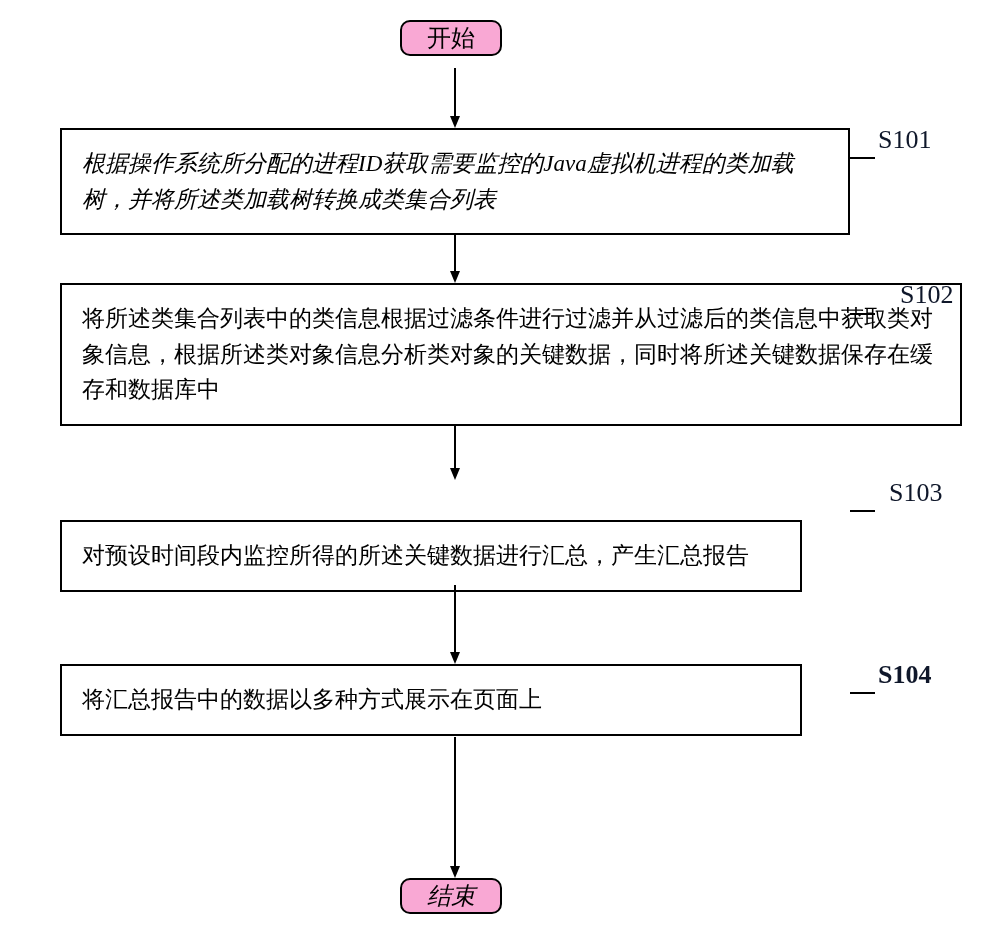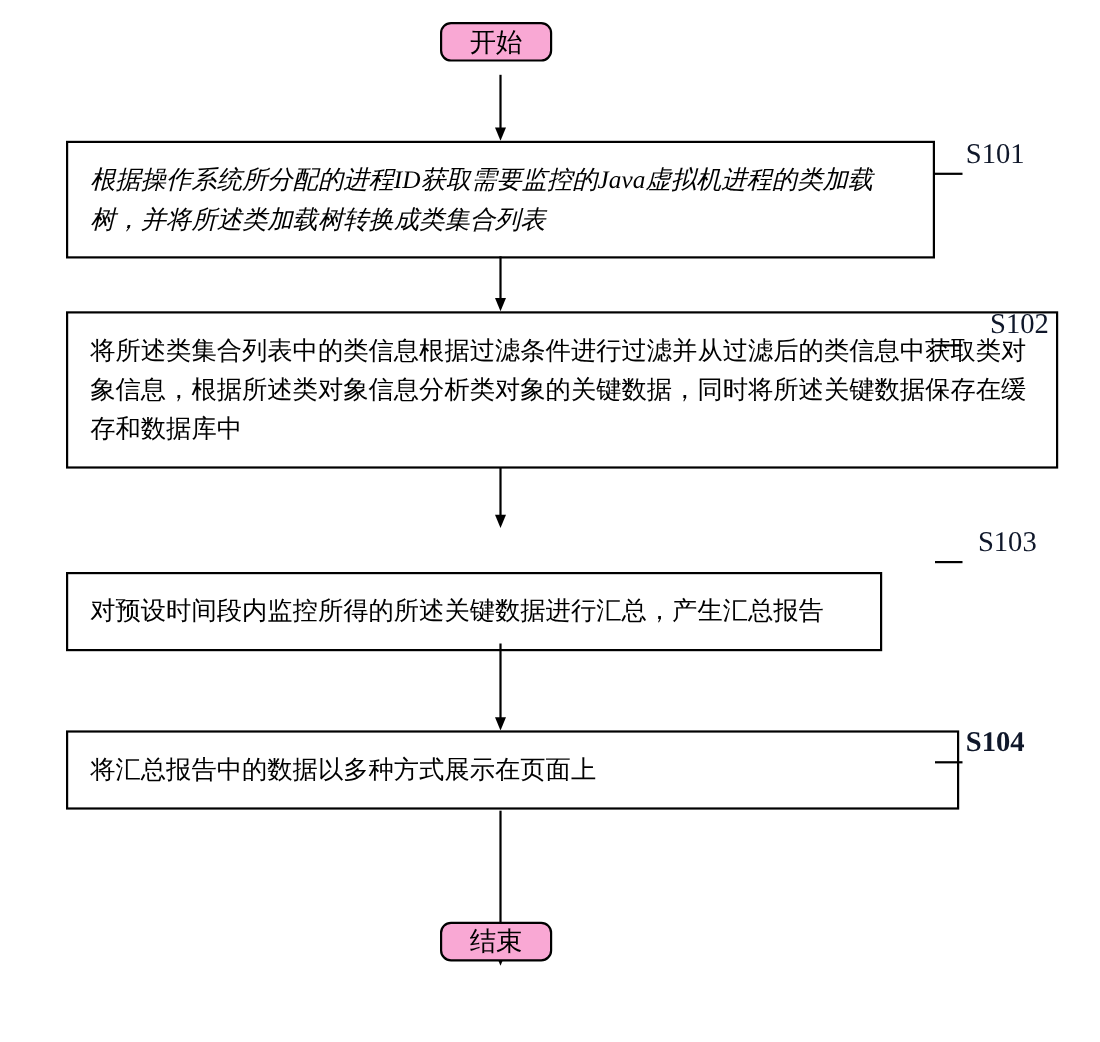--- a/index.html
+++ b/index.html
@@ -30,21 +30,22 @@
       text-align: center;
     }
     .terminal-start {
       position: absolute;
       left: 340px;
       top: 0;
     }
     .terminal-end {
       position: absolute;
       left: 340px;
-      top: 818px;
+      top: 858px;
+      font-style: italic;
     }
     .process {
       border: 2px solid #000;
       padding: 16px 20px;
       font-size: 23px;
       line-height: 1.55;
       background: #fff;
       text-align: left;
       position: absolute;
       left: 0;
@@ -58,21 +59,21 @@
       top: 263px;
       width: 902px;
     }
     .process-3 {
       top: 460px;
       width: 742px;
       margin-top: 40px;
     }
     .process-4 {
       top: 644px;
-      width: 812px;
+      width: 742px;
     }
     .step-label {
       position: absolute;
       font-size: 26px;
       color: #0f172a;
     }
     .label-1 { left: 818px; top: 105px; }
     .label-2 { left: 840px; top: 260px; }
     .label-3 { left: 829px; top: 458px; }
     .label-4 { left: 818px; top: 640px; font-weight: bold; }

